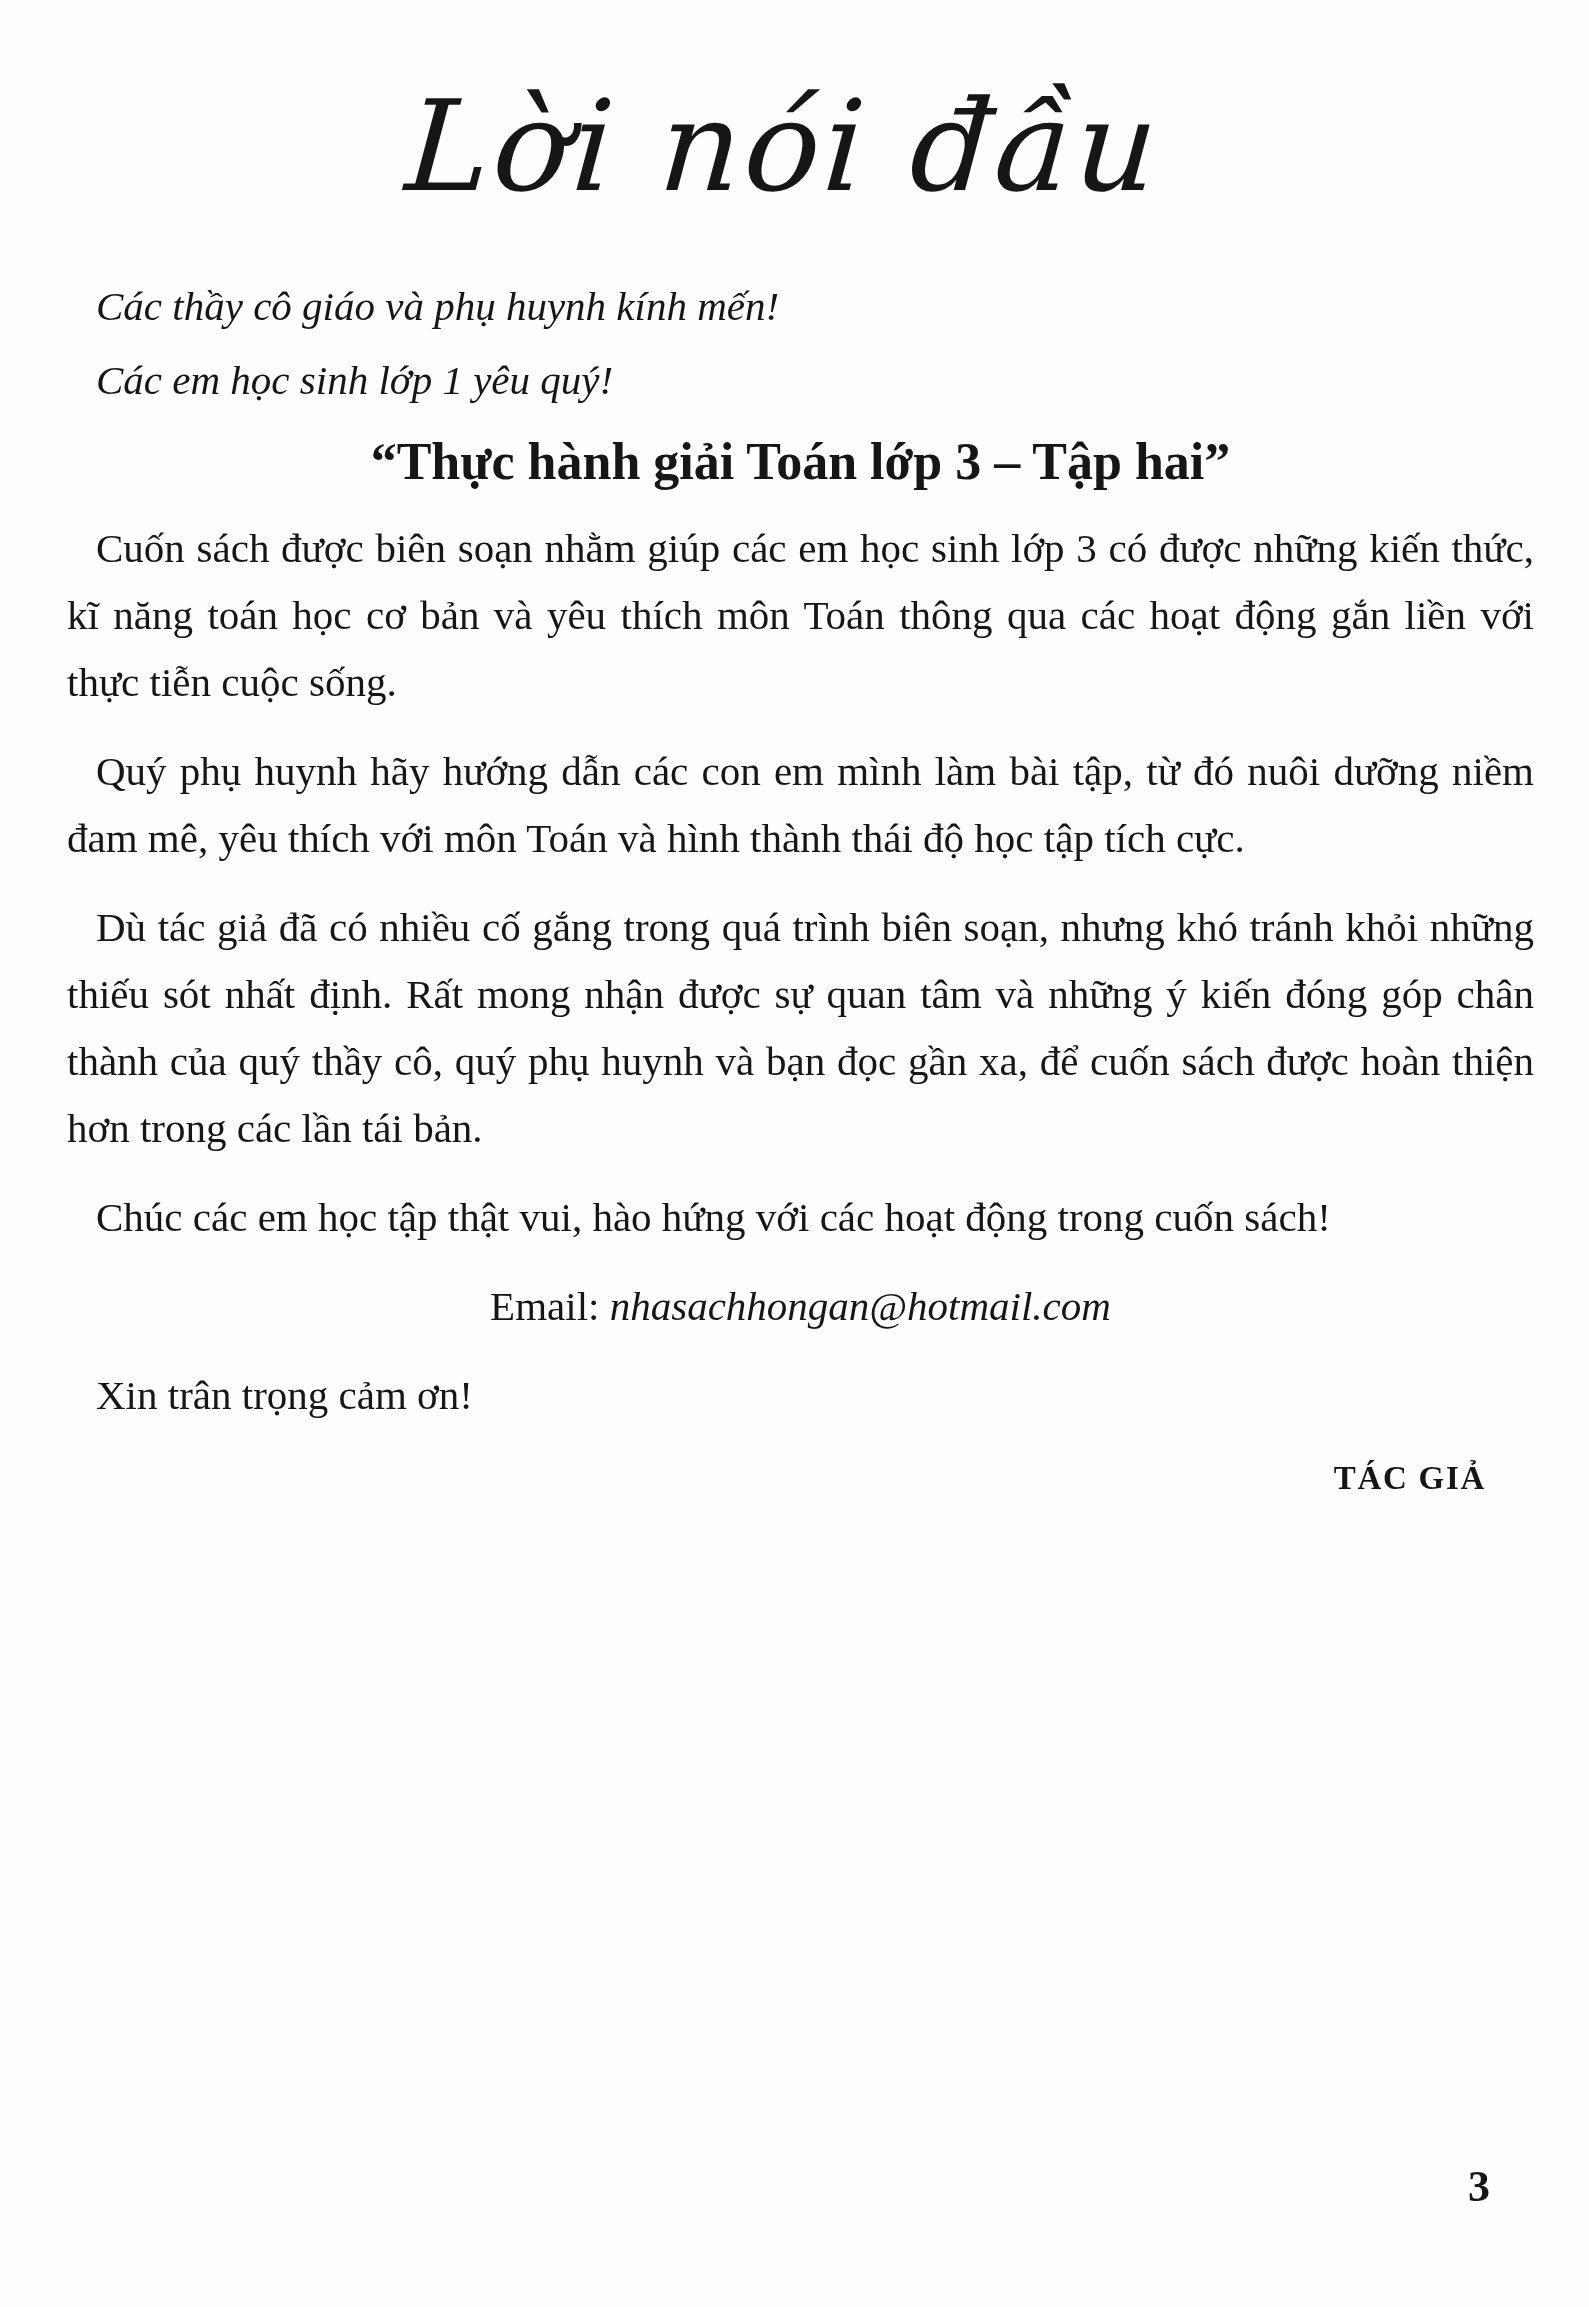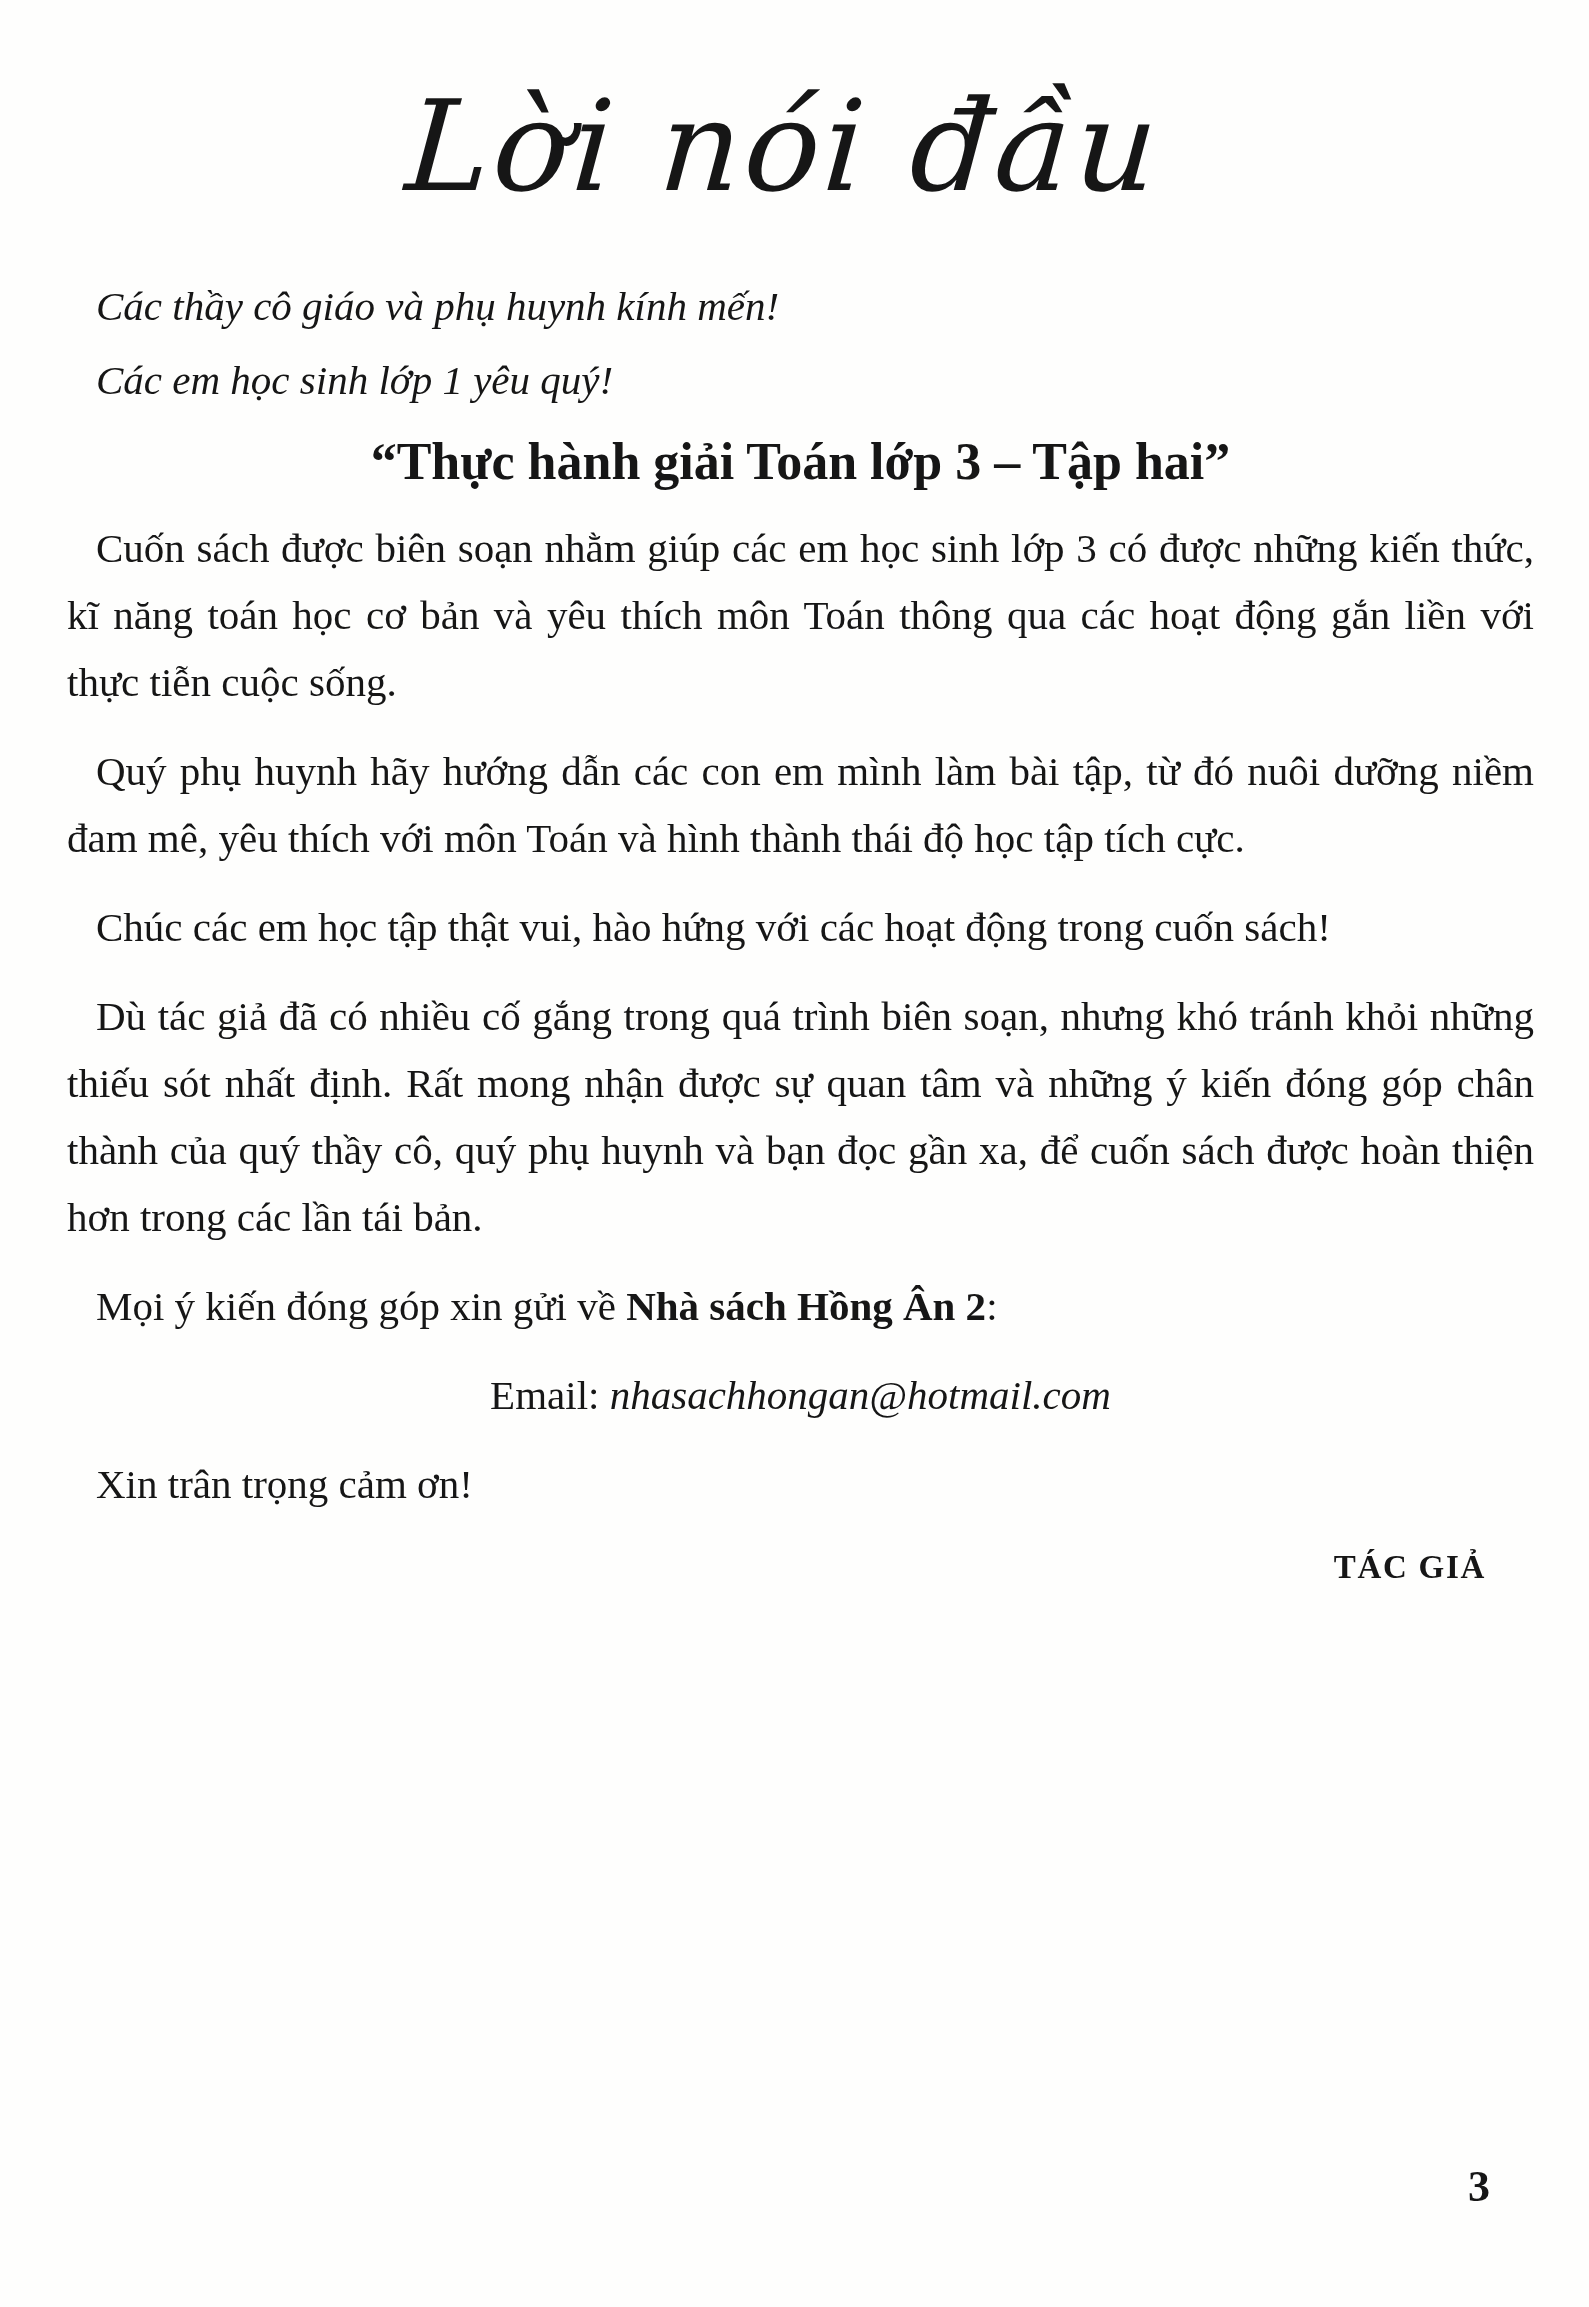--- a/index.html
+++ b/index.html
@@ -92,25 +92,24 @@
 
 
   <p class="book-title">“Thực hành giải Toán lớp 3 – Tập hai”</p>
 
   <p class="para">Cuốn sách được biên soạn nhằm giúp các em học sinh lớp 3 có được những kiến thức, kĩ năng toán học cơ bản và yêu thích môn Toán thông qua các hoạt động gắn liền với thực tiễn cuộc sống.</p>
 
 
   <p class="para">Quý phụ huynh hãy hướng dẫn các con em mình làm bài tập, từ đó nuôi dưỡng niềm đam mê, yêu thích với môn Toán và hình thành thái độ học tập tích cực.</p>
 
 
+  <p class="para">Dù tác giả đã có nhiều cố gắng trong quá trình biên soạn, nhưng khó tránh khỏi những thiếu sót nhất định. Rất mong nhận được sự quan tâm và những ý kiến đóng góp chân thành của quý thầy cô, quý phụ huynh và bạn đọc gần xa, để cuốn sách được hoàn thiện hơn trong các lần tái bản.</p>
+
   <p class="para">Chúc các em học tập thật vui, hào hứng với các hoạt động trong cuốn sách!</p>
 
-  <p class="para">Dù tác giả đã có nhiều cố gắng trong quá trình biên soạn, nhưng khó tránh khỏi những thiếu sót nhất định. Rất mong nhận được sự quan tâm và những ý kiến đóng góp chân thành của quý thầy cô, quý phụ huynh và bạn đọc gần xa, để cuốn sách được hoàn thiện hơn trong các lần tái bản.</p>
-
-  <p class="para"><span>Mọi ý kiến đóng góp xin gửi về </span><strong>Nhà sách Hồng Ân 2</strong><span>:</span></p>
 
 
   <p class="center-line"><span>Email: </span><span class="email-addr">nhasachhongan@hotmail.com</span></p>
 
   <p class="thanks">Xin trân trọng cảm ơn!</p>
 
   <p class="signature">TÁC GIẢ</p>
 
   <div class="page-number">3</div>
 

